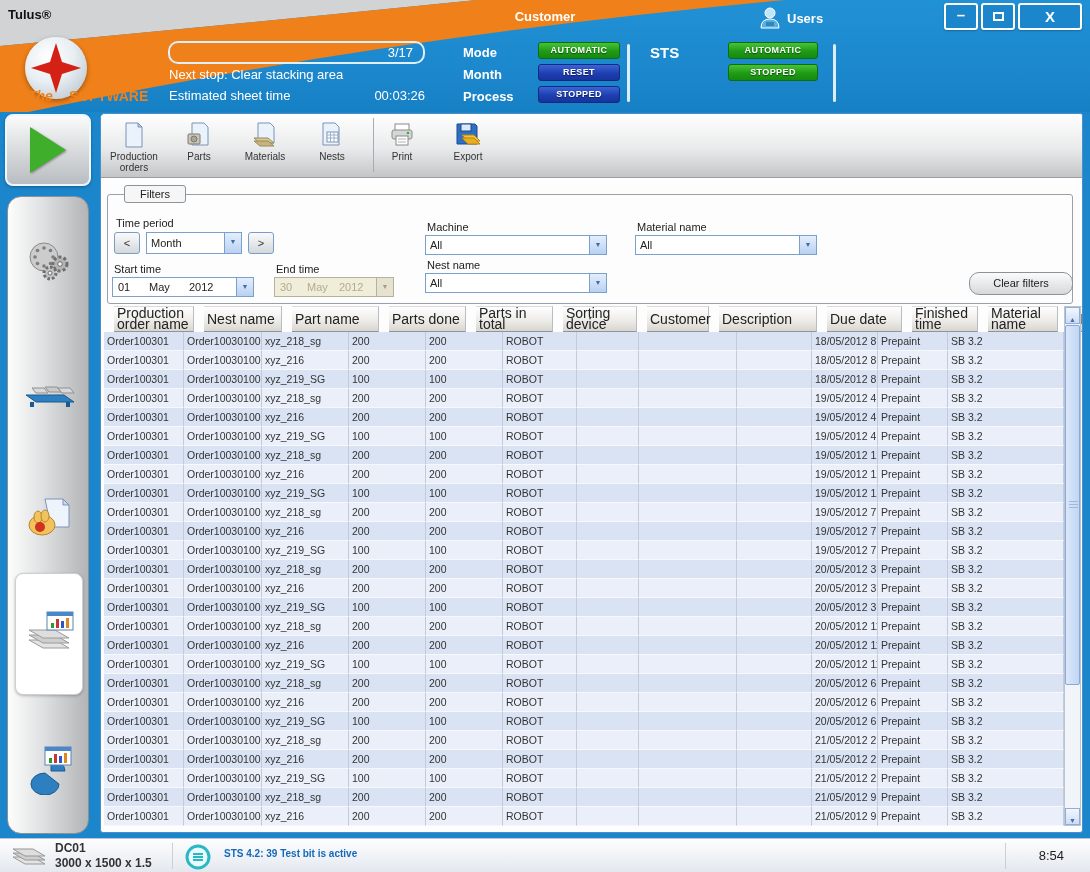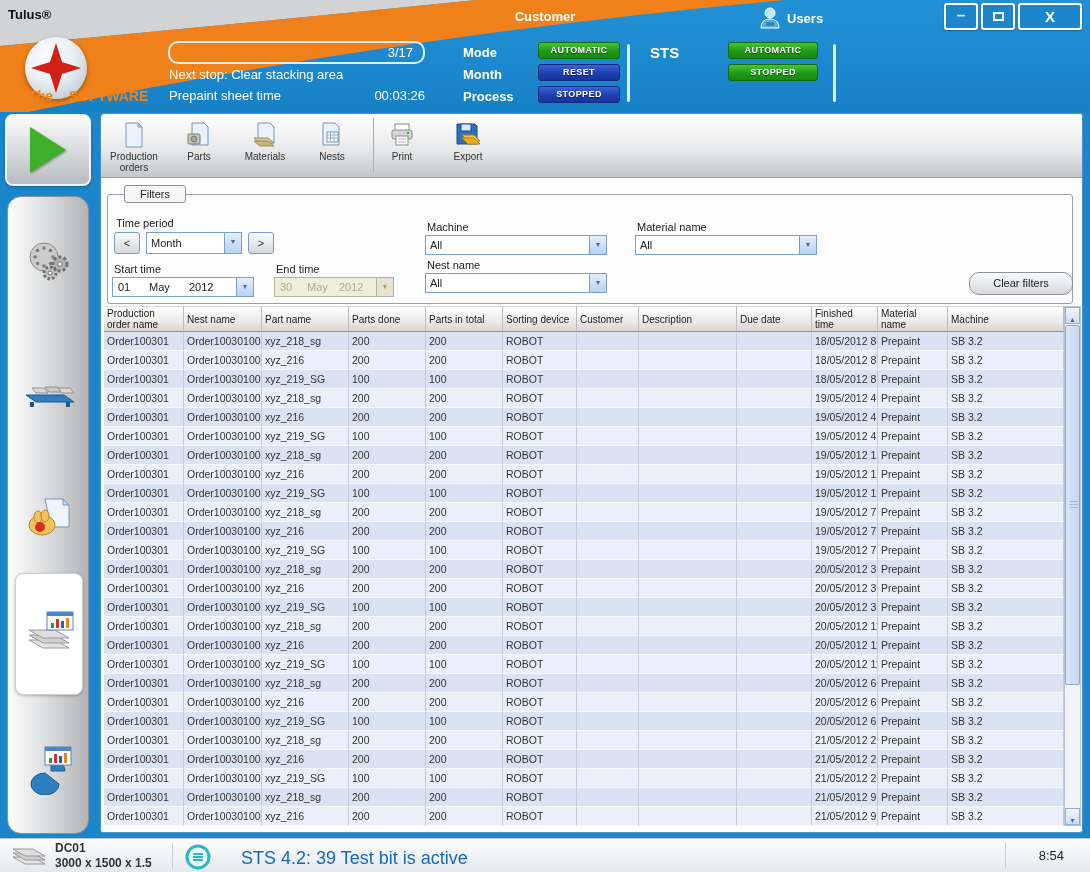--- a/index.html
+++ b/index.html
@@ -90,21 +90,21 @@
   .date-part { position:absolute; top:3px; }
   .clear-btn { position:absolute; left:861px; top:77px; width:104px; height:23px;
                background:linear-gradient(180deg,#fbfbfb,#d6d8da); border:1px solid #8d9199;
                border-radius:10px; font-size:11px; color:#222; text-align:center; line-height:21px; }
 
   
   .table-wrap { position:absolute; left:3px; top:192px; width:977px; height:520px; }
   .t-head { display:flex; height:26px; }
   .th { flex-shrink:0; border-right:1px solid #b9bdc2; border-bottom:1px solid #8f959b; border-top:1px solid #d8dadc;
         background:linear-gradient(180deg,#ffffff 0%,#eceae6 60%,#d9d6d0 100%);
-        font-size:10px; color:#222; line-height:11px; padding:2px 3px; display:flex; align-items:center; }
+        font-size:14px; color:#222; line-height:11px; padding:2px 3px; display:flex; align-items:center;margin-left:10px; }
   .t-body { height:494px; overflow:hidden; }
   .tr { display:flex; height:19px; }
   .tr.odd  { background:#d9e3f4; }
   .tr.even { background:#eaeff9; }
   .td { flex-shrink:0; font-size:10.5px; color:#333; line-height:18px; padding:0 3px;
         border-right:1px solid #c3cbd8; border-bottom:1px solid #f6f8fb; overflow:hidden; white-space:nowrap; }
   .c0{width:80px}.c1{width:78px}.c2{width:87px}.c3{width:77px}.c4{width:77px}.c5{width:74px}
   .c6{width:62px}.c7{width:98px}.c8{width:75px}.c9{width:66px}.c10{width:70px}.c11{width:116px}
 
   .vscroll { position:absolute; right:0; top:0; width:17px; height:520px; background:#f1f4f9; border:1px solid #b9c4d4; }
@@ -118,21 +118,21 @@
              background:repeating-linear-gradient(180deg,#9fb8e0 0 1px,transparent 1px 3px); }
 
   
   .statusbar { position:absolute; left:0; top:838px; width:1090px; height:34px;
                background:linear-gradient(180deg,#fdfdfe 0%,#eef1f5 60%,#e4e8ee 100%);
                border-top:1px solid #bcc6d2; }
   .sb-sheet { position:absolute; left:8px; top:4px; }
   .sb-machine { position:absolute; left:55px; top:2px; font-size:12px; font-weight:bold; color:#333; line-height:15px; }
   .sb-sep { position:absolute; top:4px; width:1px; height:26px; background:#c8d0da; }
   .sb-listicon { position:absolute; left:185px; top:5px; }
-  .sb-msg { position:absolute; left:224px; top:9px; font-size:18px; font-weight:normal; color:#1569b8;margin-left:17px; }
+  .sb-msg { position:absolute; left:224px; top:9px; font-size:10px; font-weight:bold; color:#1569b8; }
   .sb-clock { position:absolute; right:26px; top:9px; font-size:13px; color:#222; }
 </style>
 </head>
 <body>
 
 <div class="header">
   <svg class="swoosh" width="1090" height="112" viewBox="0 0 1090 112">
     <path d="M0,46 Q240,24 556,-8 L0,-8 Z" fill="#d2d3d5"></path>
     <path d="M0,118 Q420,28 880,-8 L556,-8 Q240,24 0,46 Z" fill="#f08019"></path>
   </svg>
@@ -144,21 +144,21 @@
   </div>
   <div class="tagline">
     <span class="the">The</span><span>SOFTWARE</span>
   </div>
 
   <div class="progress-frame">
     <span>3/17</span>
   </div>
   <div class="next-stop">Next stop: Clear stacking area</div>
   <div class="sheet-time-row">
-    <span>Prepaint sheet time</span>
+    <span>Estimated sheet time</span>
     <span>00:03:26</span>
   </div>
 
   <div class="mode-labels">
     <div>Mode</div>
     <div>Month</div>
     <div>Process</div>
   </div>
   <div class="btn-col" style="left:538px">
     <div class="state-btn state-green">AUTOMATIC</div>

